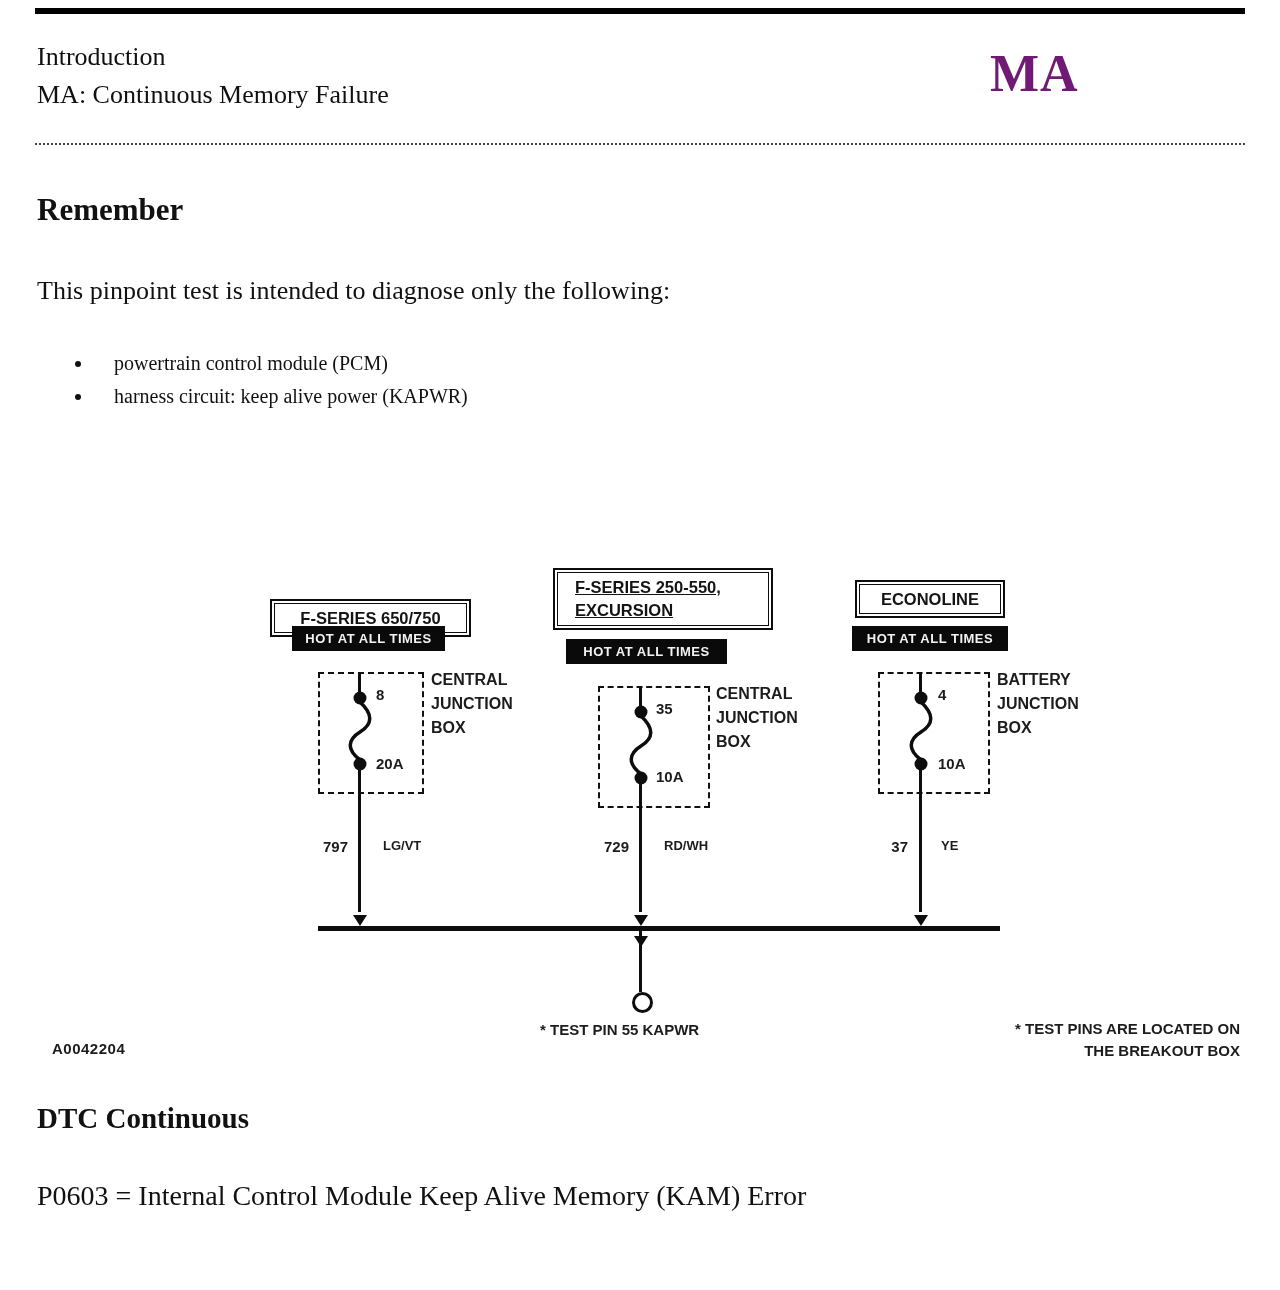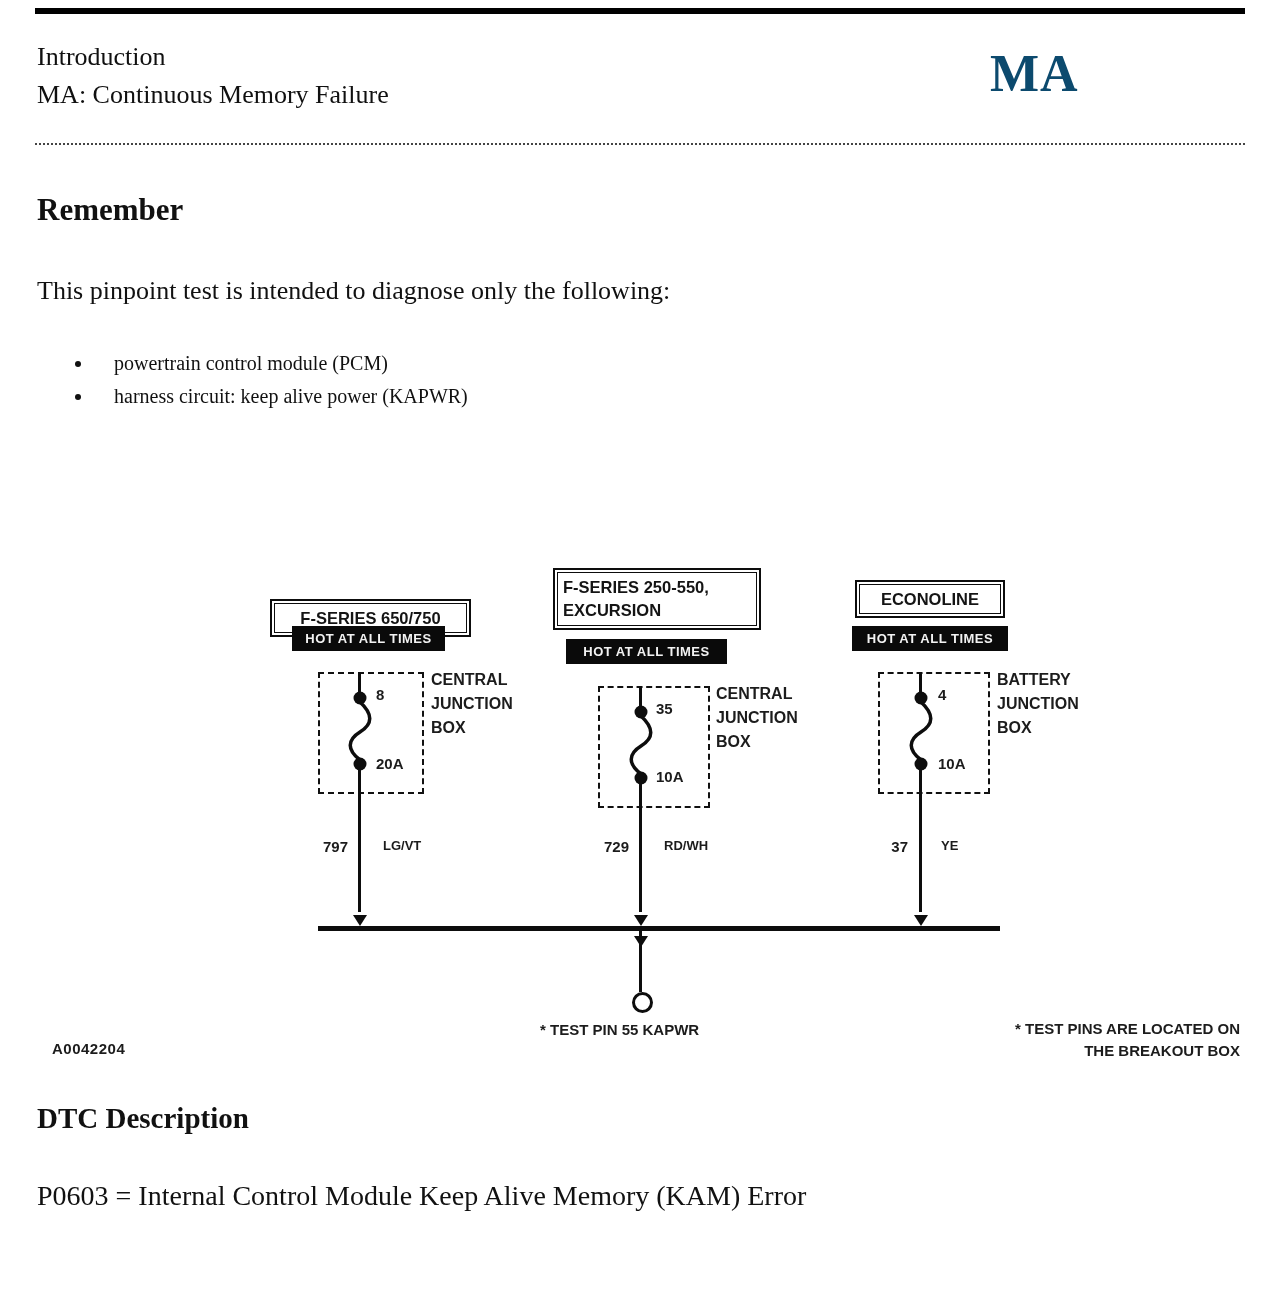--- a/index.html
+++ b/index.html
@@ -10,21 +10,21 @@
     background: #ffffff;
     font-family: "Liberation Serif", "DejaVu Serif", serif;
     color: #111;
     overflow: hidden;
   }
   .abs { position: absolute; }
 
   
   .top-rule { left: 35px; right: 35px; top: 8px; height: 6px; background: #000; }
   .hdr-title { left: 37px; top: 38px; font-size: 26px; line-height: 38px; color: #101010; }
-  .section-code { left: 990px; top: 44px; font-size: 52px; font-weight: 700; letter-spacing: 1px; color: #0c4a6e; }
+  .section-code { left: 990px; top: 44px; font-size: 52px; font-weight: 700; letter-spacing: 1px; color: #701a75; }
   .hdr-divider { left: 35px; right: 35px; top: 143px; border-top: 2px dotted #444; height: 0; }
 
   
   .h-remember { left: 37px; top: 192px; font-size: 31px; font-weight: 700; }
   .intro { left: 37px; top: 276px; font-size: 26px; }
   .bullets { left: 70px; top: 352px; margin: 0; padding-left: 24px; font-size: 20px; }
   .bullets li { margin-bottom: 10px; padding-left: 20px; }
 
   
   .diagram-text { font-family: "Liberation Sans", "DejaVu Sans", sans-serif; font-weight: 700; color: #1c1c1c; }
@@ -32,21 +32,21 @@
     border: 2.5px solid #0d0d0d;
     background: #fff;
     font-family: "Liberation Sans", "DejaVu Sans", sans-serif;
     font-weight: 700;
     font-size: 16.5px;
     color: #141414;
     display: flex; align-items: center; justify-content: center;
     text-align: center;
   }
   .vehicle-box::after { content: ""; position: absolute; inset: 2px; border: 1.5px solid #0d0d0d; pointer-events: none; }
-  .vehicle-box--left { justify-content: flex-start; text-align: left; padding-left: 8px; line-height: 23px; }
+  .vehicle-box--left { justify-content: flex-start; text-align: left; padding-left: 20px; line-height: 23px; text-decoration: underline; }
   .hot-label {
     background: #0a0a0a; color: #f2f2f2;
     font-family: "Liberation Sans", "DejaVu Sans", sans-serif;
     font-weight: 700; font-size: 13px; letter-spacing: 0.5px;
     display: flex; align-items: center; justify-content: center;
   }
   .fuse-box { border: 2.5px dashed #111; background: transparent; }
   .fuse-num, .fuse-amp { font-size: 15px; }
   .jbox-label { font-size: 16px; line-height: 24px; width: 112px; }
   .wire { width: 3px; background: #0d0d0d; }
@@ -139,16 +139,16 @@
   <div class="abs wire" style="left:639px; top:931px; height:61px;"></div>
   <div class="abs pin-circle" style="left:632px; top:992px;"></div>
 
   <div class="abs diagram-text note" style="left:540px; top:1021px;">* TEST PIN 55 KAPWR</div>
   <div class="abs diagram-text note note-right" style="left:940px; top:1018px; width:300px;">
     <div>* TEST PINS ARE LOCATED ON</div>
     <div>THE BREAKOUT BOX</div>
   </div>
   <div class="abs diagram-text fig-id" style="left:52px; top:1040px;">A0042204</div>
 
-  <div class="abs h-dtc">DTC Description</div>
+  <div class="abs h-dtc">DTC Continuous</div>
   <div class="abs dtc-line">P0603 = Internal Control Module Keep Alive Memory (KAM) Error</div>
 
 </div>
 
 </body></html>

